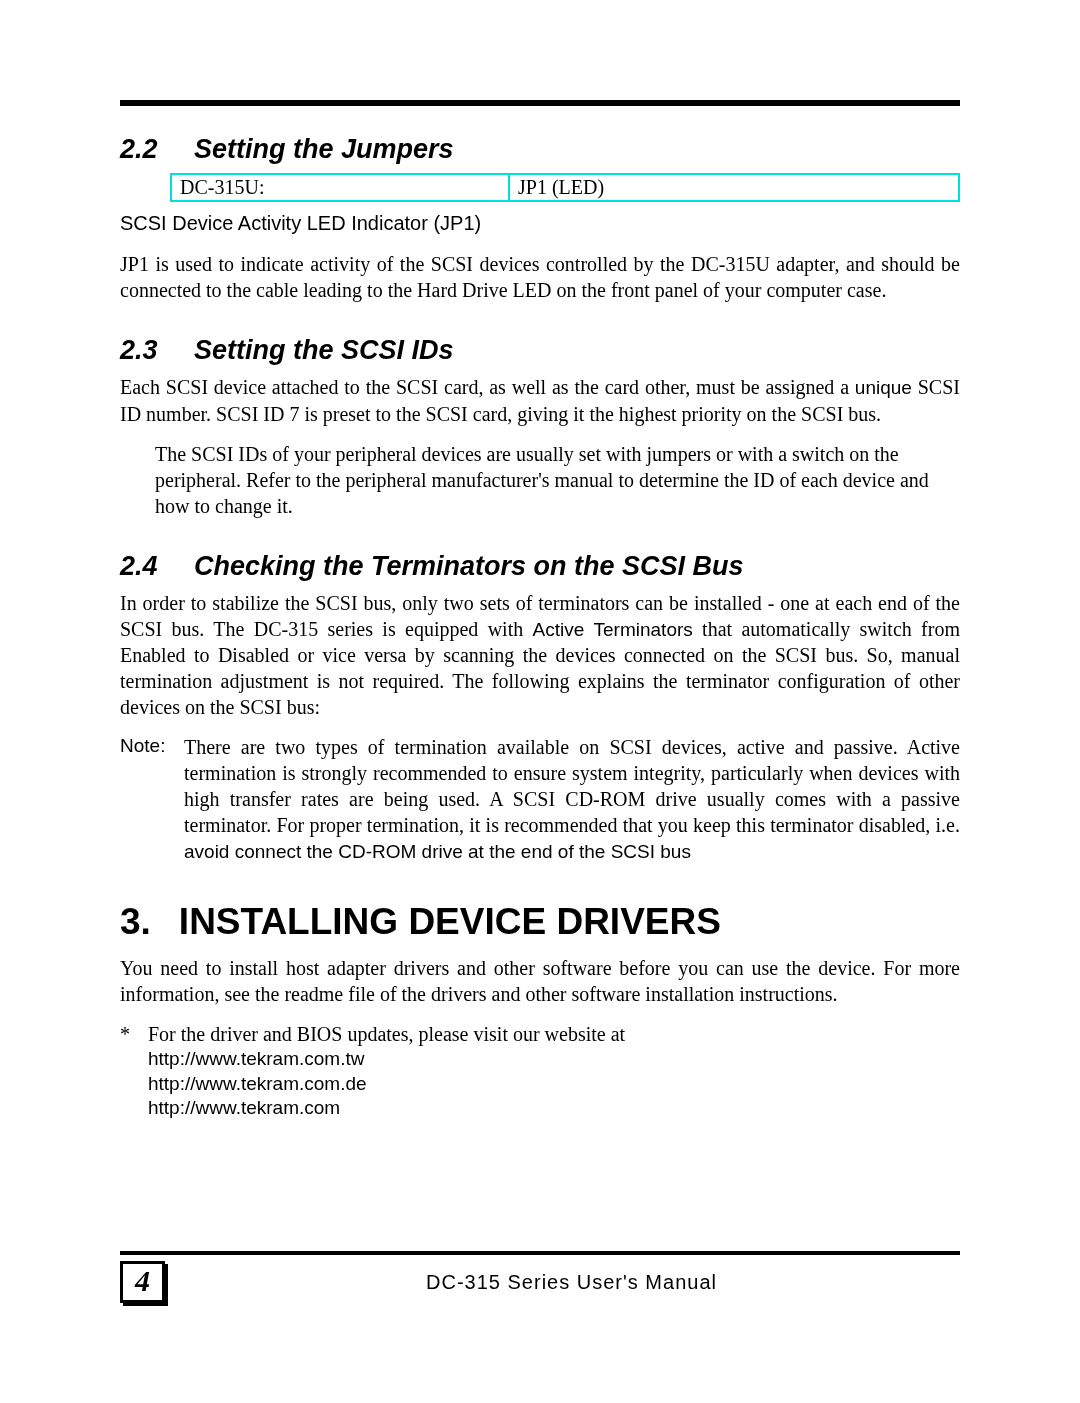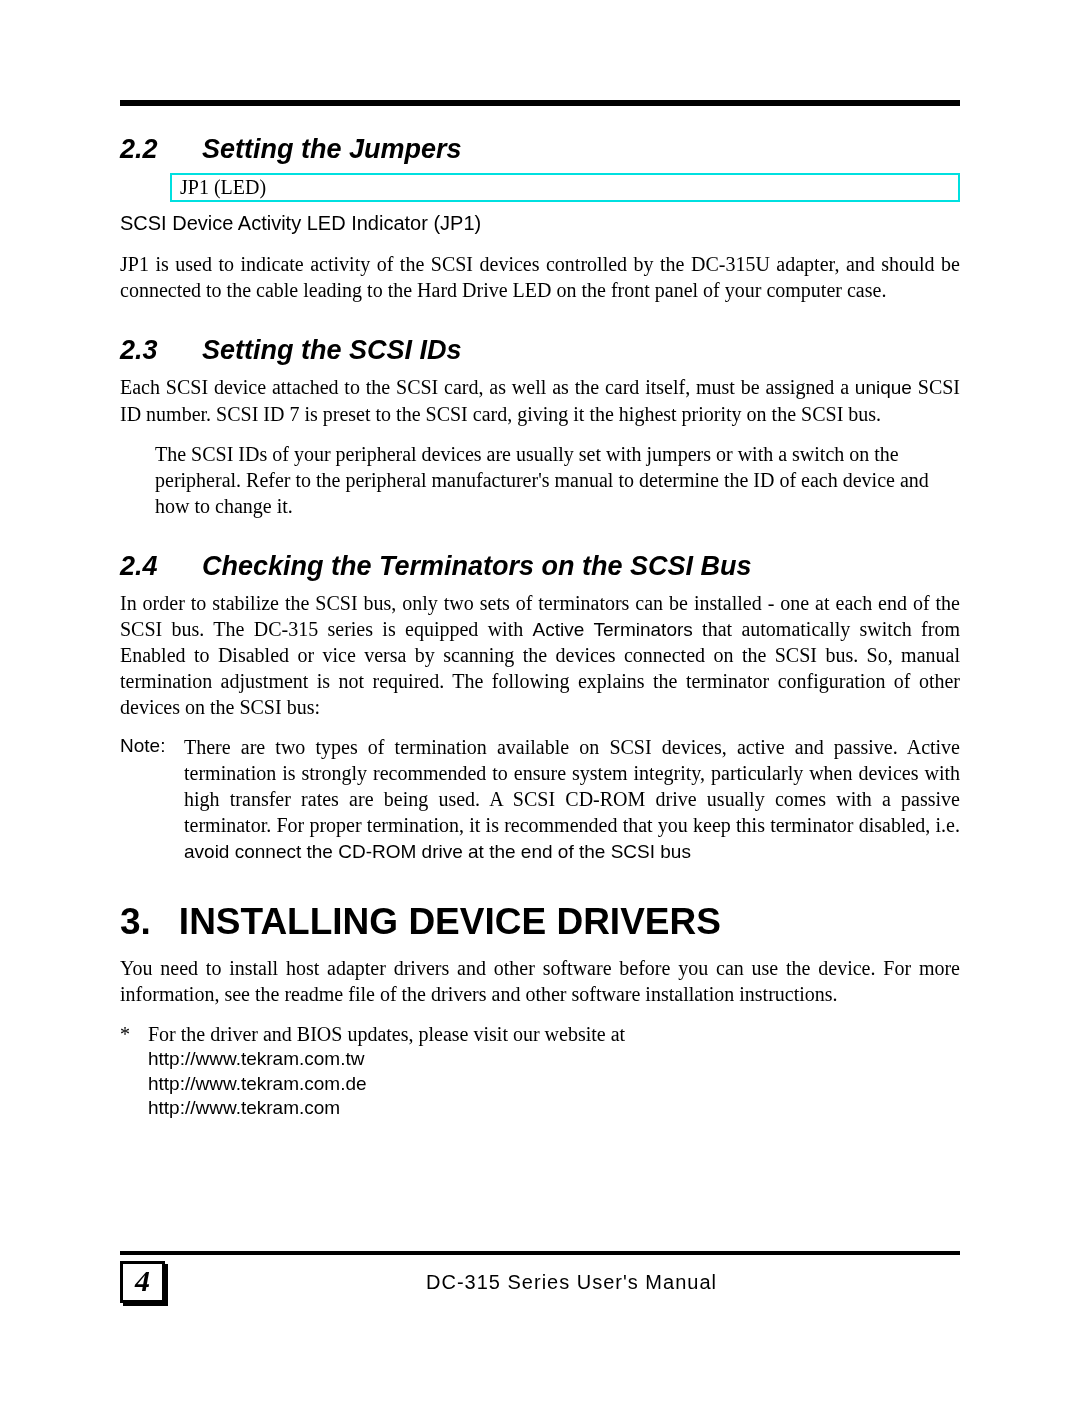--- a/index.html
+++ b/index.html
@@ -20,21 +20,21 @@
     border-top: 6px solid #000;
     margin-bottom: 28px;
   }
   .sec-heading {
     font-family: Arial, Helvetica, sans-serif;
     font-weight: bold;
     font-style: italic;
     font-size: 27px;
     margin: 32px 0 8px 0;
     display: flex;
-    gap: 36px;
+    gap: 28px;
   }
   .sec-heading.first { margin-top: 0; }
   .sec-num { min-width: 46px; }
   .table-box {
     margin-left: 50px;
     border: 2px solid #00e0e0;
     display: flex;
     font-size: 20px;
     font-family: "Times New Roman", Times, serif;
   }
@@ -129,31 +129,32 @@
 <body>
 
 <div class="page">
   <div class="top-rule"></div>
 
   <div class="sec-heading first">
     <span class="sec-num">2.2</span>
     <span>Setting the Jumpers</span>
   </div>
   <div class="table-box">
+    <div class="tcell left">DC-315U:</div>
     <div class="tcell right">JP1 (LED)</div>
   </div>
   <div class="sub-heading">SCSI Device Activity LED Indicator (JP1)</div>
   <p class="body">JP1 is used to indicate activity of the SCSI devices controlled by the DC-315U adapter, and should be connected to the cable leading to the Hard Drive LED on the front panel of your computer case.</p>
 
   <div class="sec-heading">
     <span class="sec-num">2.3</span>
     <span>Setting the SCSI IDs</span>
   </div>
   <p class="body">
-    <span>Each SCSI device attached to the SCSI card, as well as the card itself, must be assigned a </span><span class="sans">unique</span><span> SCSI ID number. SCSI ID 7 is preset to the SCSI card, giving it the highest priority on the SCSI bus.</span>
+    <span>Each SCSI device attached to the SCSI card, as well as the card other, must be assigned a </span><span class="sans">unique</span><span> SCSI ID number. SCSI ID 7 is preset to the SCSI card, giving it the highest priority on the SCSI bus.</span>
   </p>
   <p class="body nojust">The SCSI IDs of your peripheral devices are usually set with jumpers or with a switch on the peripheral. Refer to the peripheral manufacturer's manual to determine the ID of each device and how to change it.</p>
 
   <div class="sec-heading">
     <span class="sec-num">2.4</span>
     <span>Checking the Terminators on the SCSI Bus</span>
   </div>
   <p class="body">
     <span>In order to stabilize the SCSI bus, only two sets of terminators can be installed - one at each end of the SCSI bus. The DC-315 series is equipped with </span><span class="sans">Active Terminators</span><span> that automatically switch from Enabled to Disabled or vice versa by scanning the devices connected on the SCSI bus. So, manual termination adjustment is not required. The following explains the terminator configuration of other devices on the SCSI bus:</span>
   </p>

